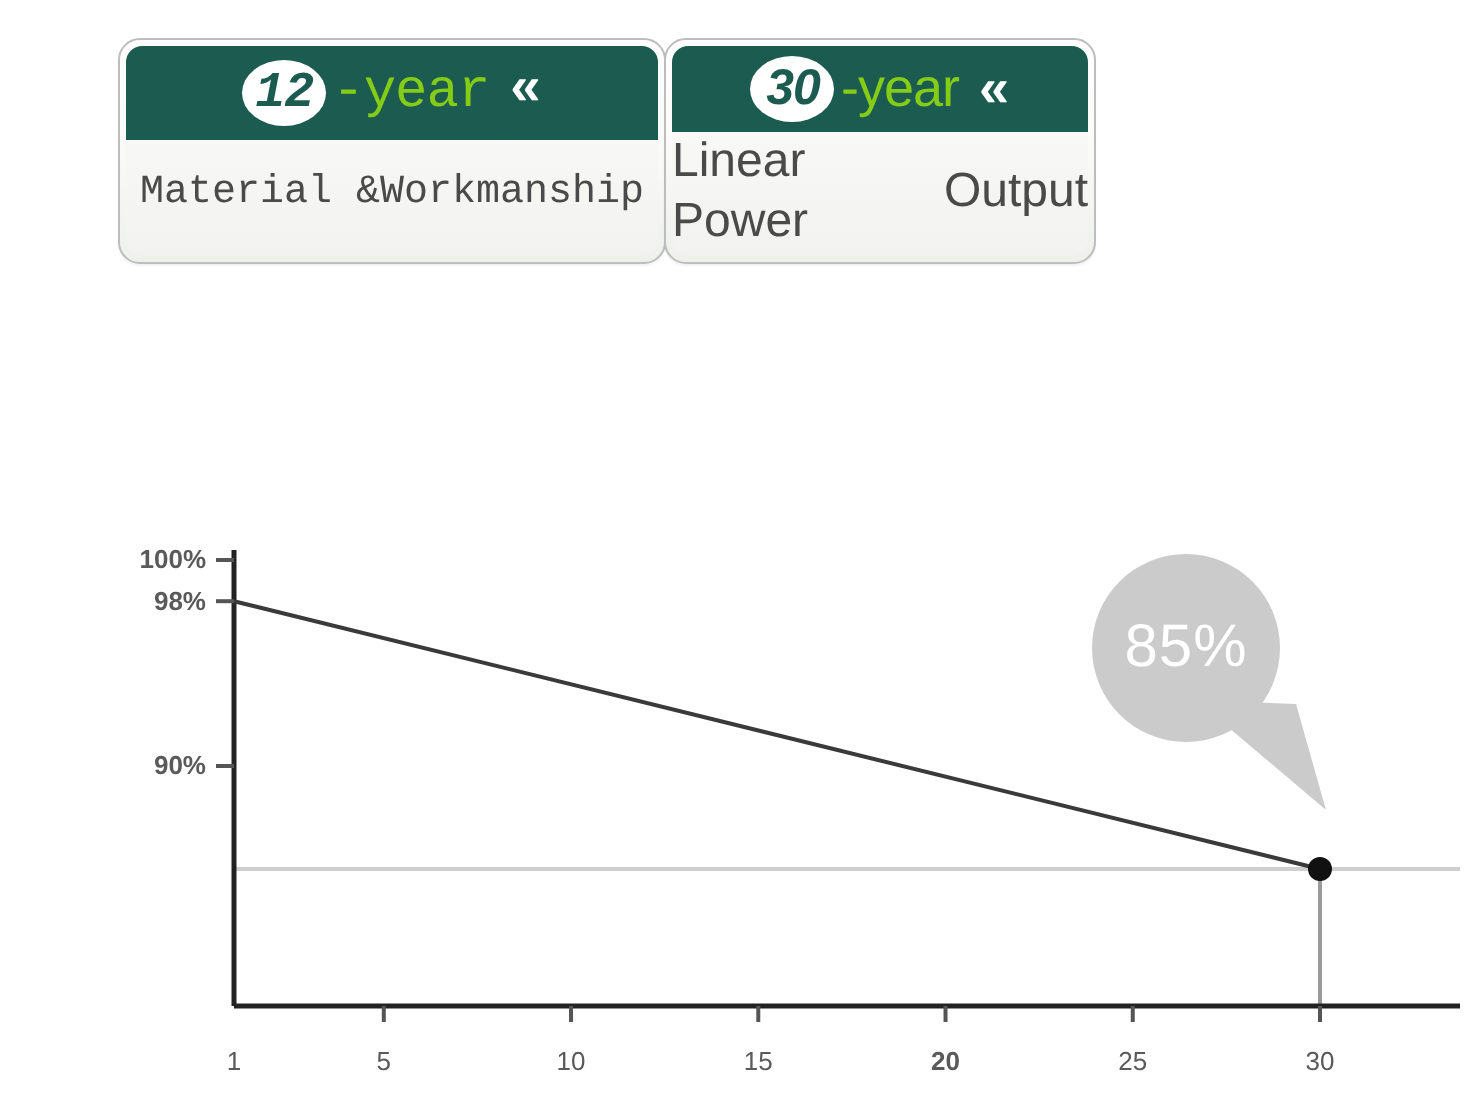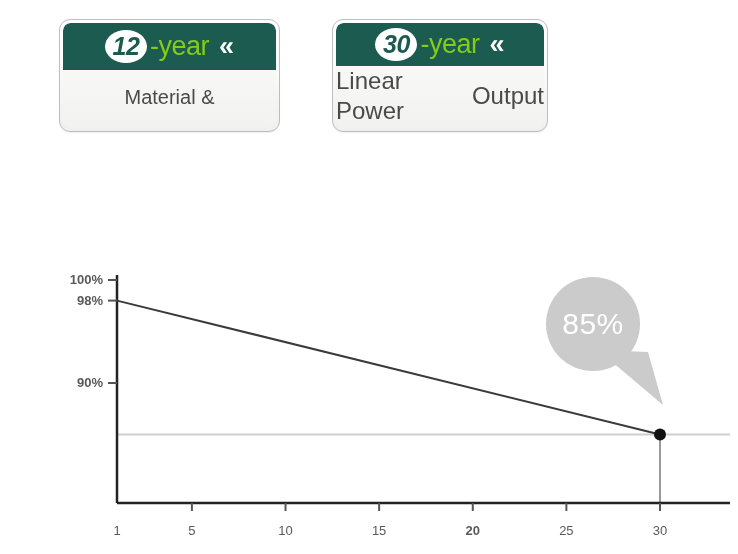--- a/index.html
+++ b/index.html
@@ -64,21 +64,21 @@
     display:flex;
     flex-direction:row;
     align-items:center;
     justify-content:center;
     color:#4a4a4a;
     text-align:left;
     line-height:1.22;
   }
 
   
-  #badge-warranty-material{ left:59px; top:19px; width:221px; height:113px; }
+  #badge-warranty-material{ left:59px; top:19px; width:274px; height:113px;font-family:Liberation Mono, monospace; }
   #badge-warranty-material .badge-head{ height:47px; }
   #badge-warranty-material .oval{ width:42px; height:33px; font-size:25px; margin-right:3px; }
   #badge-warranty-material .year-text{ font-size:27px; }
   #badge-warranty-material .chev{ font-size:27px; margin-left:10px; }
   #badge-warranty-material .badge-body{ font-size:20px; padding-bottom:3px; }
 
   
   #badge-warranty-power{ left:332px; top:19px; width:216px; height:113px; }
   #badge-warranty-power .badge-head{ height:47px; }
   #badge-warranty-power .oval{ width:42px; height:33px; font-size:25px; margin-right:3px; }
@@ -122,20 +122,21 @@
 
 <div class="badge" id="badge-warranty-material">
   <div class="badge-inner">
     <div class="badge-head">
       <span class="oval">12</span>
       <span class="year-text">-year</span>
       <span class="chev">«</span>
     </div>
     <div class="badge-body">
       <span>Material &amp;</span>
+      <span>Workmanship</span>
     </div>
   </div>
 </div>
 
 <div class="badge" id="badge-warranty-power">
   <div class="badge-inner">
     <div class="badge-head">
       <span class="oval">30</span>
       <span class="year-text">-year</span>
       <span class="chev">«</span>

